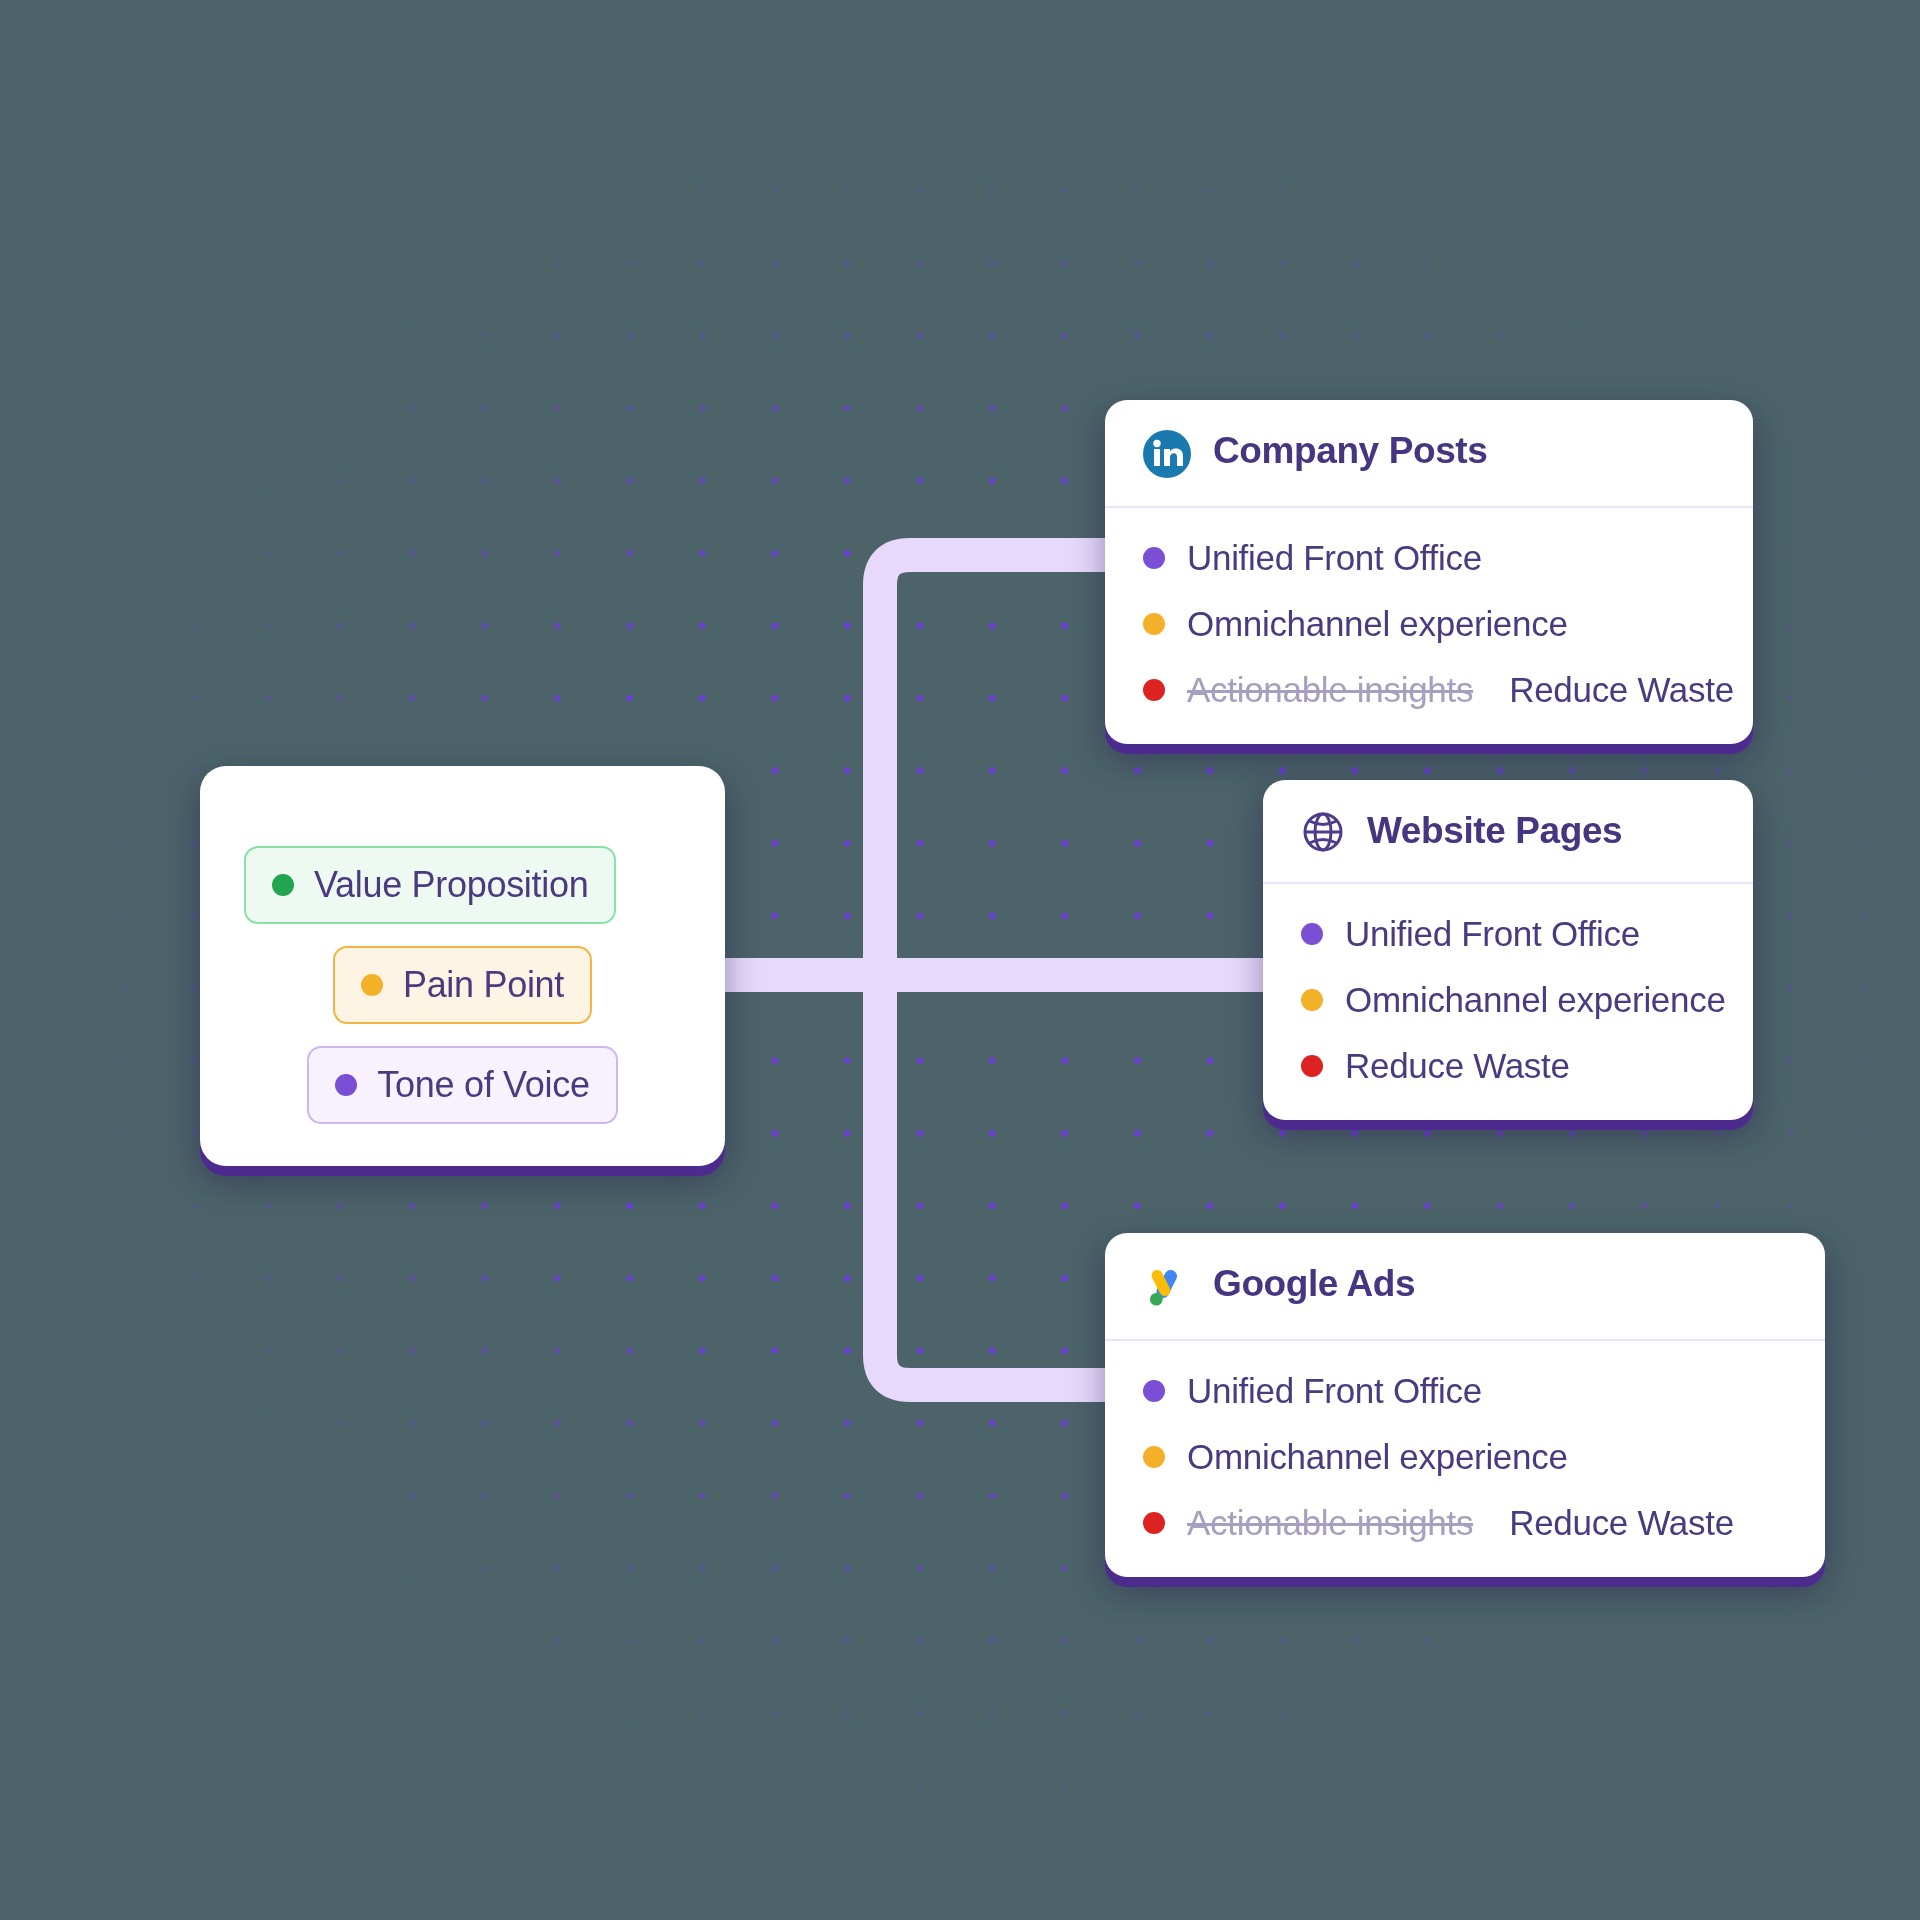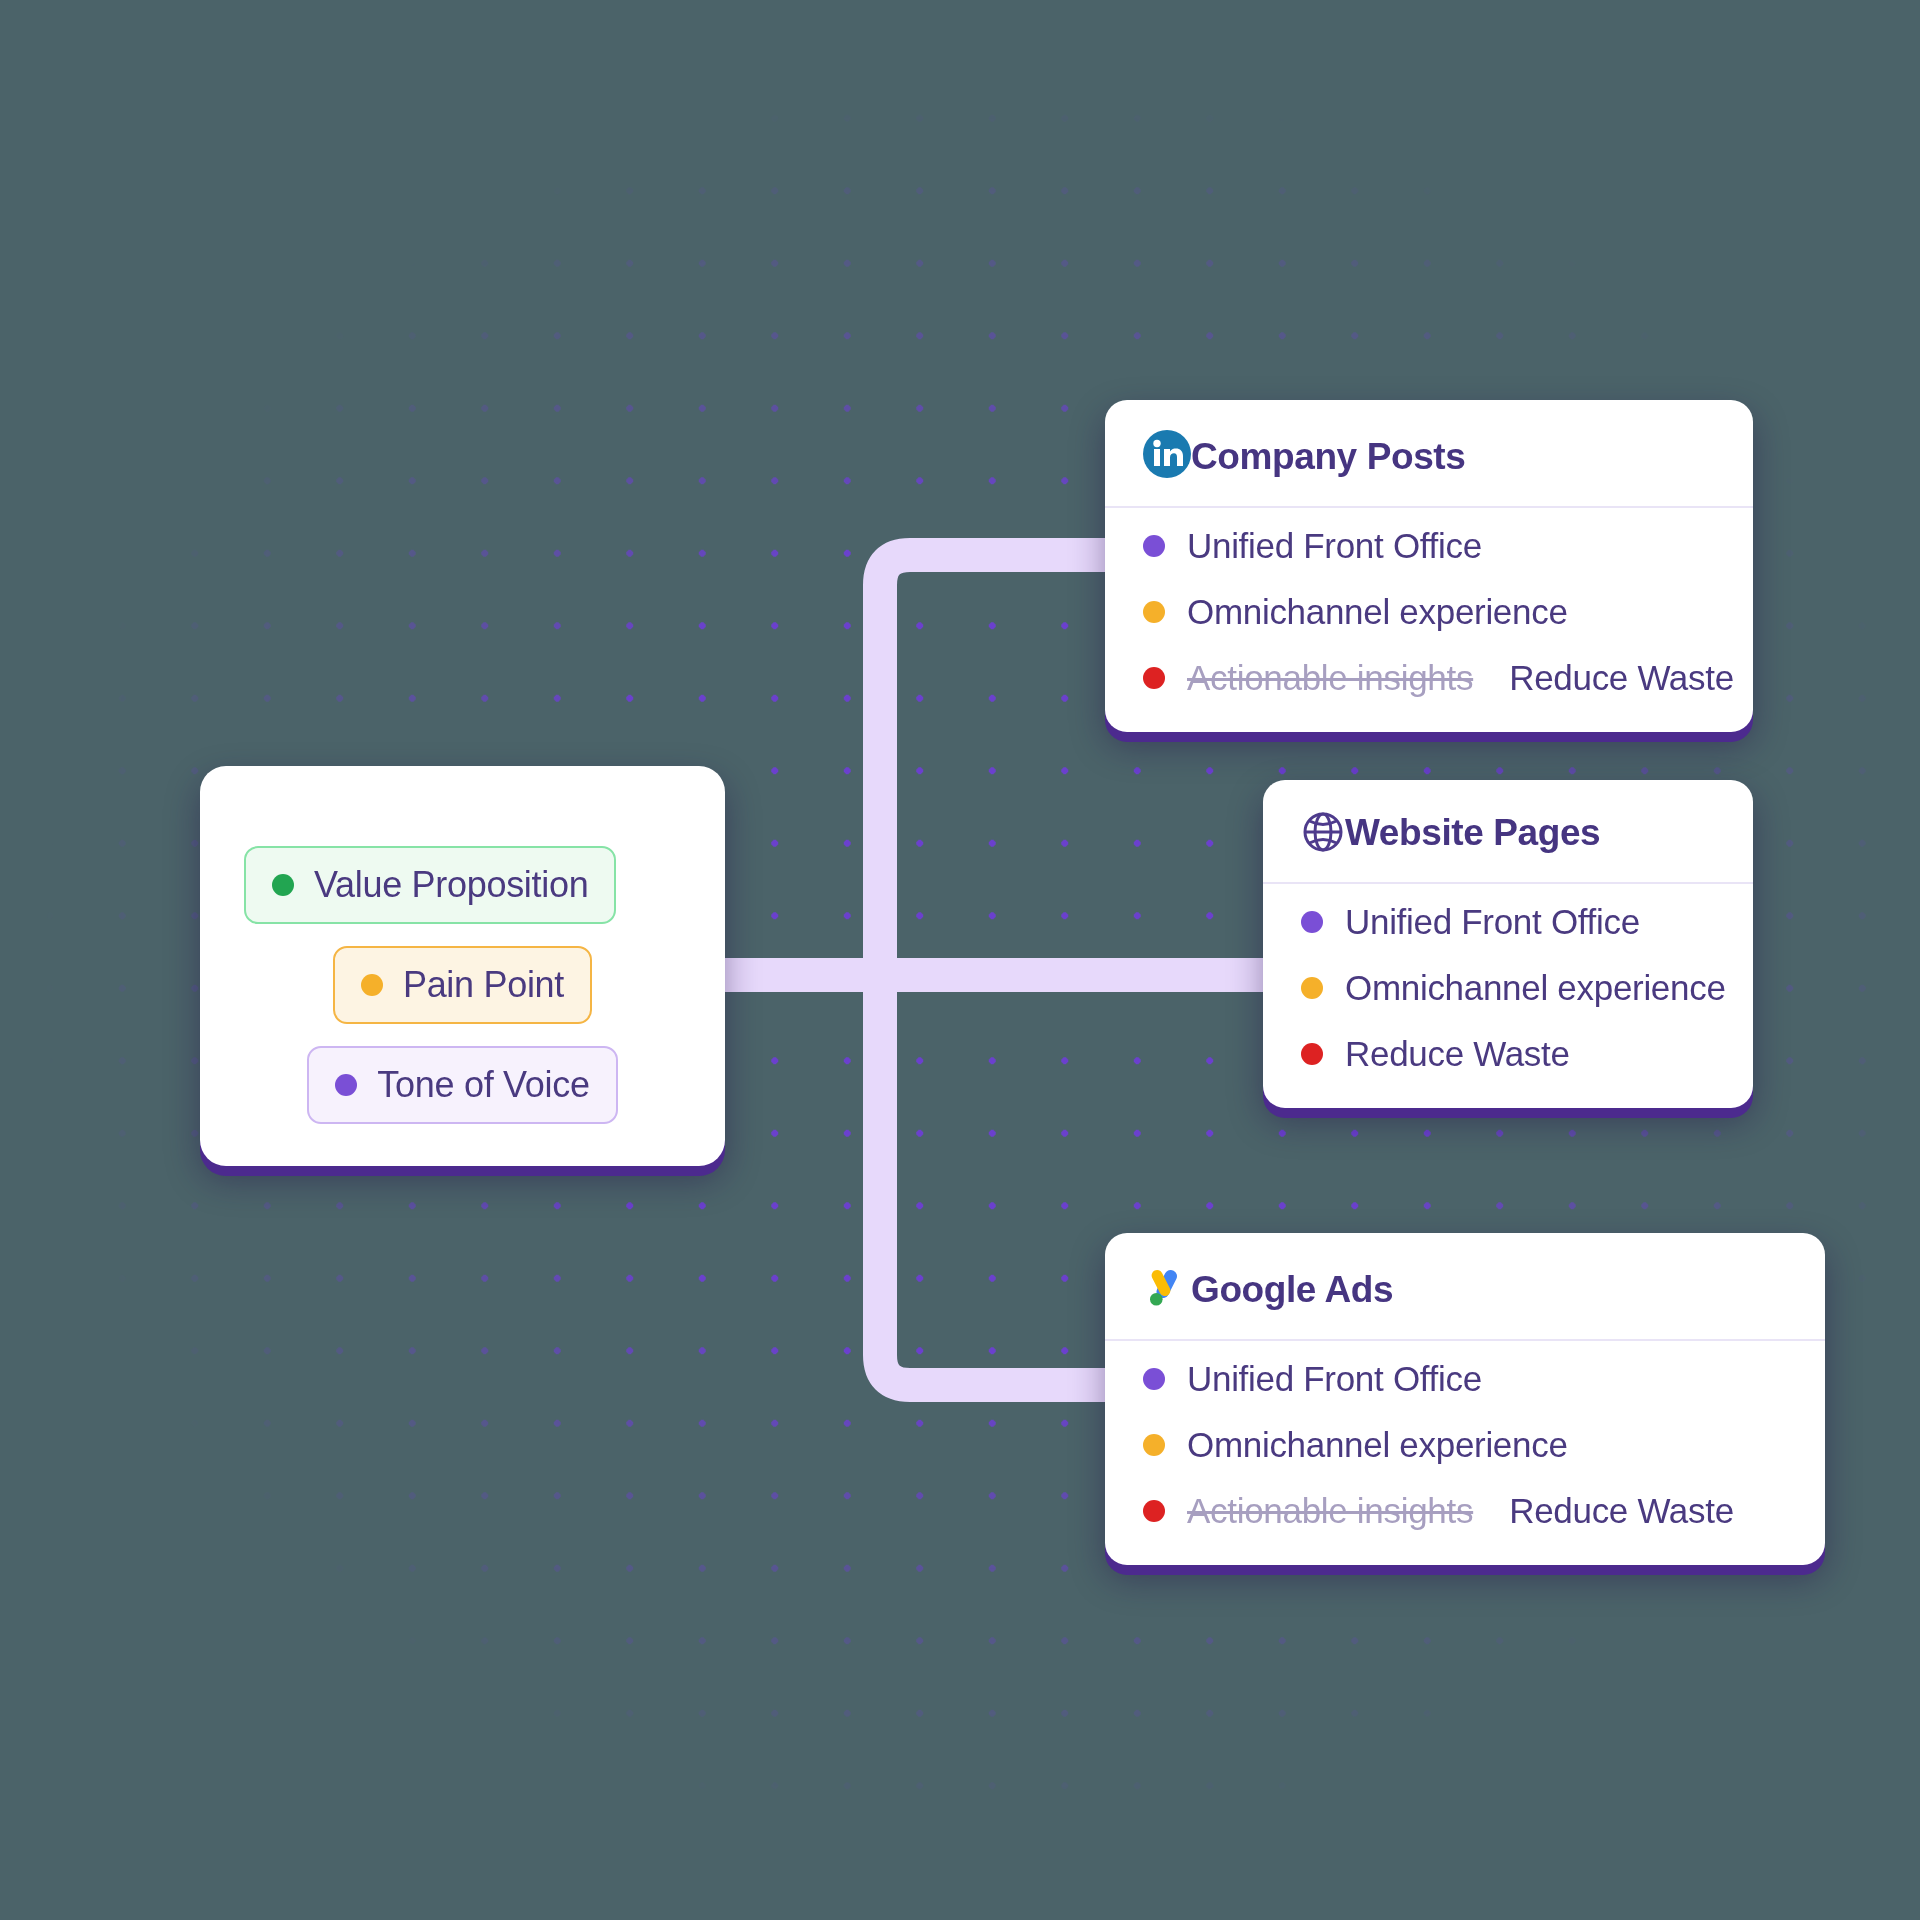--- a/index.html
+++ b/index.html
@@ -76,33 +76,34 @@
 
   .pill.green  { background: #eefaf1; border-color: #86e3a6; align-self: flex-start; }
   .pill.orange { background: #fdf4e3; border-color: #f5b544; align-self: center; }
   .pill.violet { background: #f7f2fd; border-color: #cdb6f2; align-self: center; }
 
   
   .rcard { padding: 0; }
 
   .rcard-header {
     display: flex;
-    align-items: flex-end;
+    align-items: flex-start;
+    gap: 22px;
     padding: 30px 52px 28px 38px;
     border-bottom: 2px solid #e9e4f6;
   }
   .rcard-title {
     font-size: 37px;
     font-weight: bold;
     color: #463581;
     letter-spacing: -0.4px;
     white-space: nowrap;
   }
   .rcard-body {
-    padding: 18px 38px 34px 38px;
+    padding: 30px 38px 34px 38px;
     display: flex;
     flex-direction: column;
     gap: 26px;
   }
   .bullet-row {
     display: flex;
     align-items: center;
     gap: 22px;
     font-size: 35px;
     color: #4a3a80;

